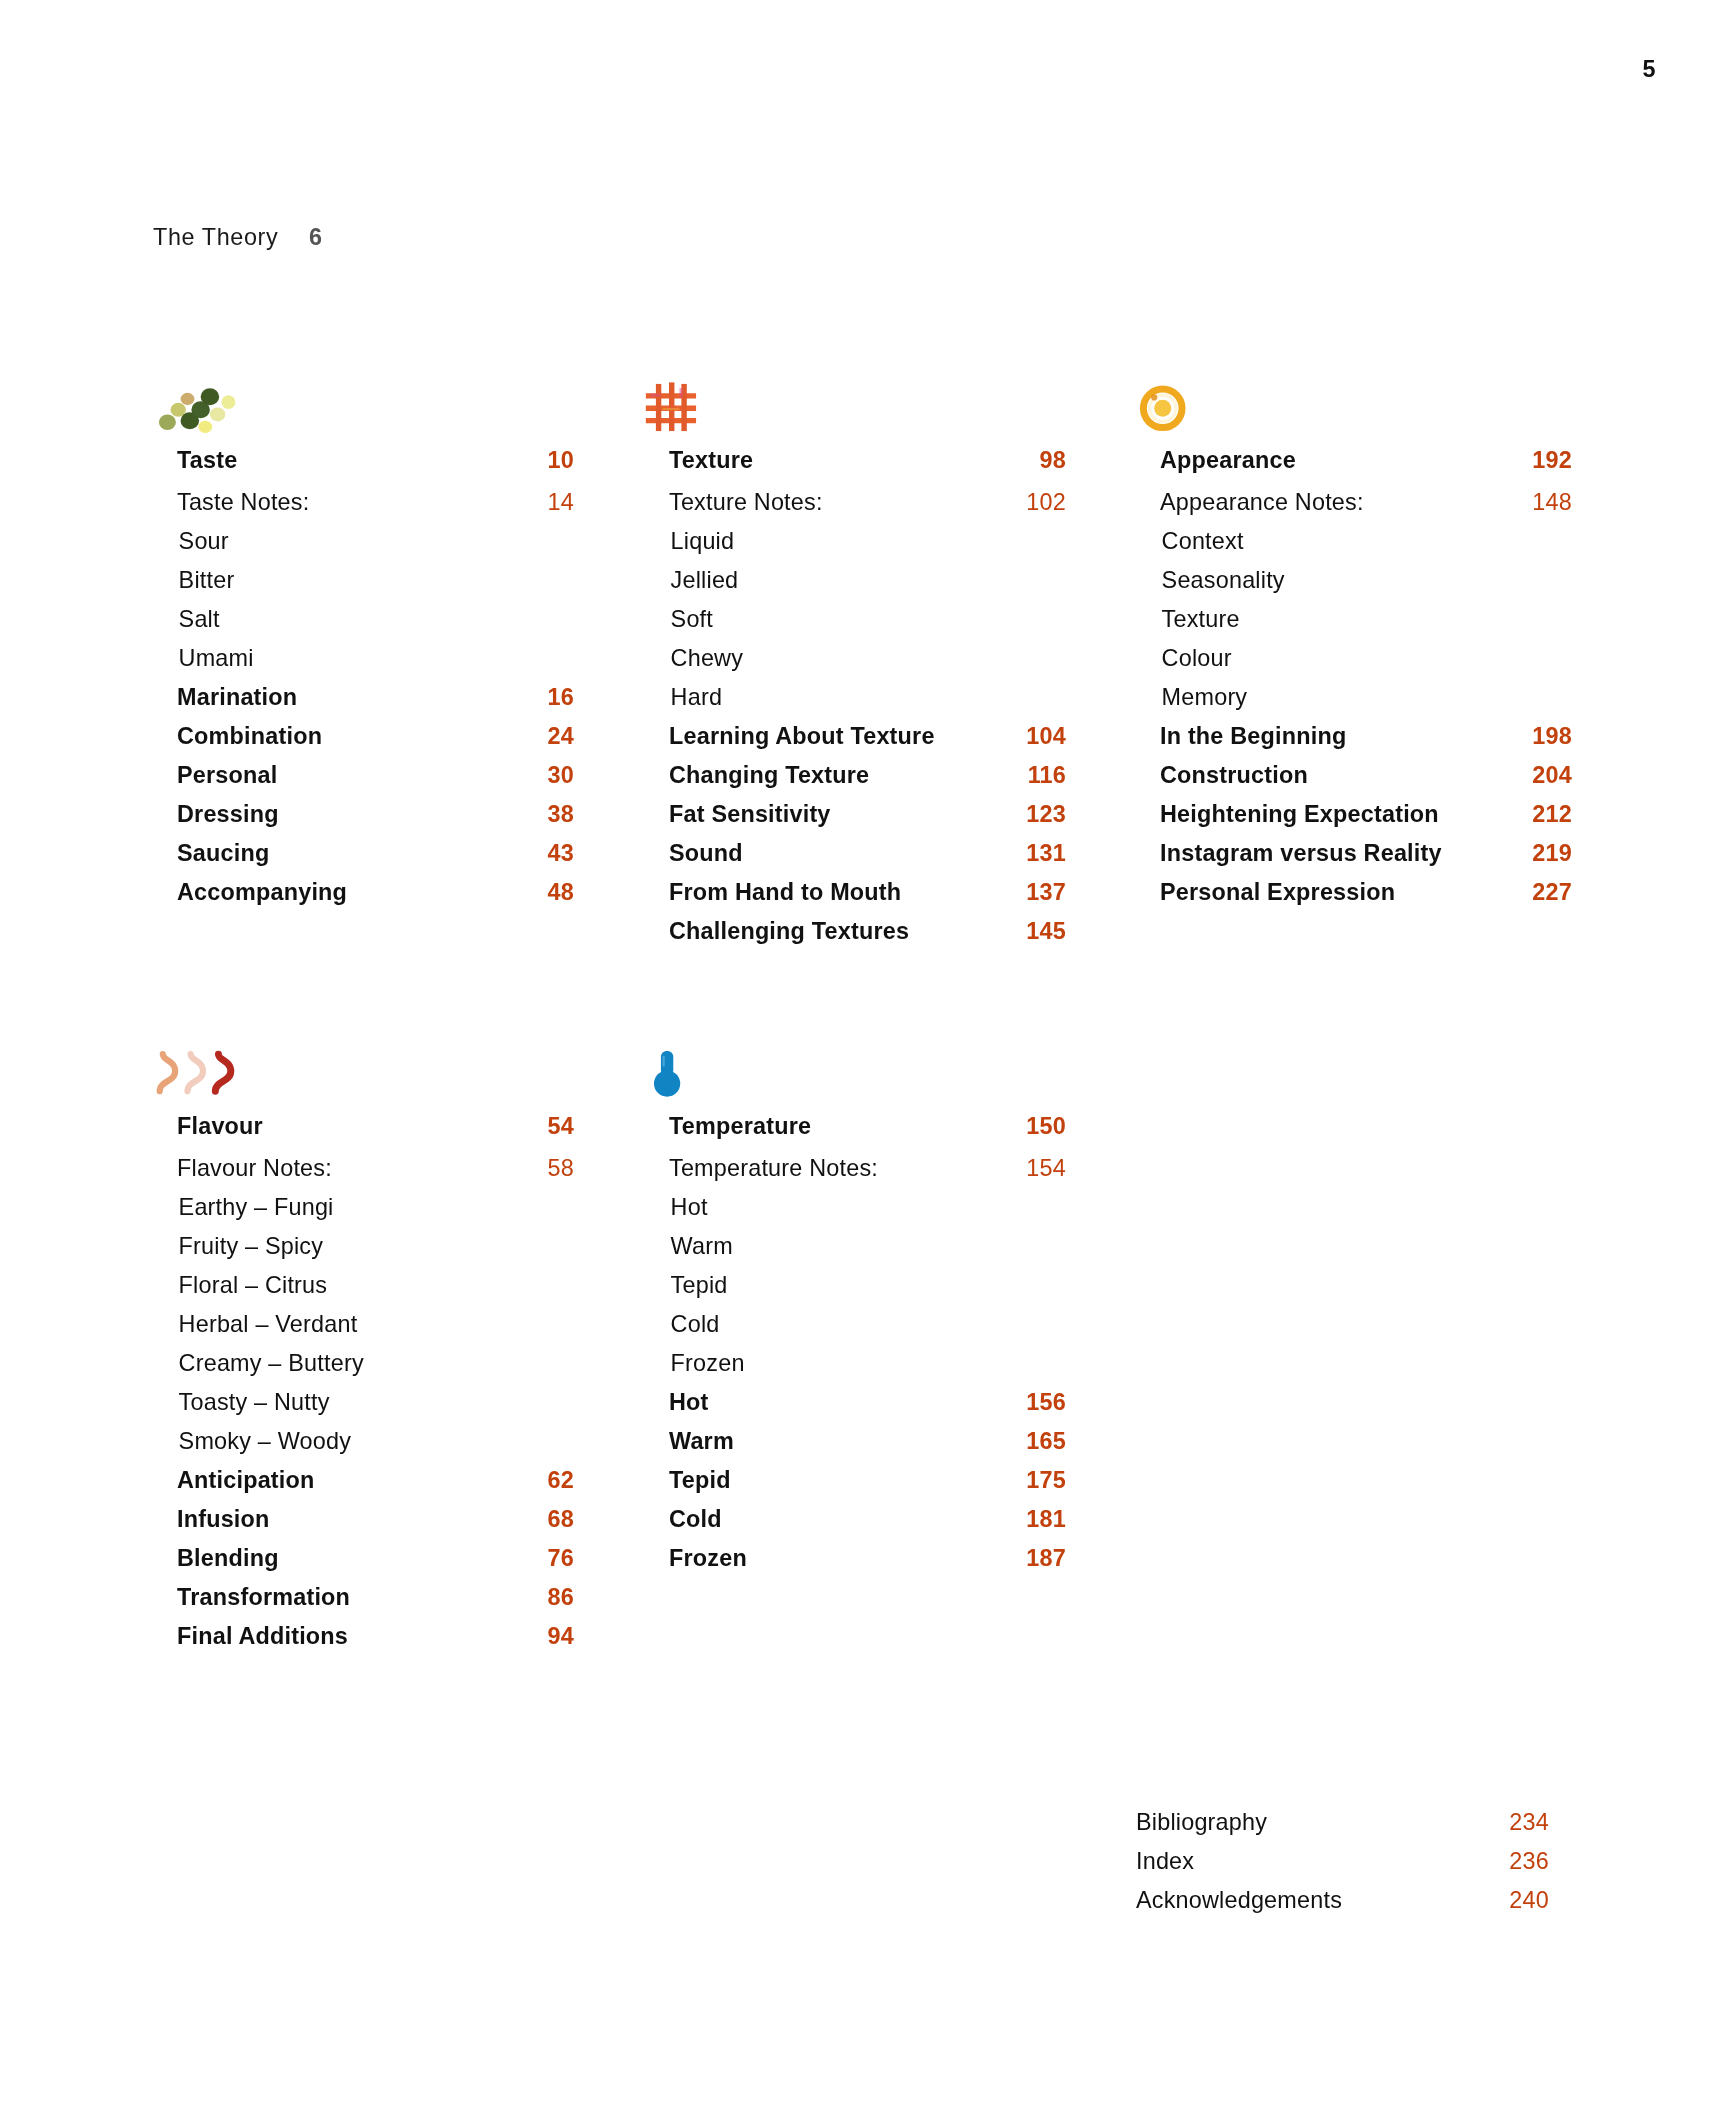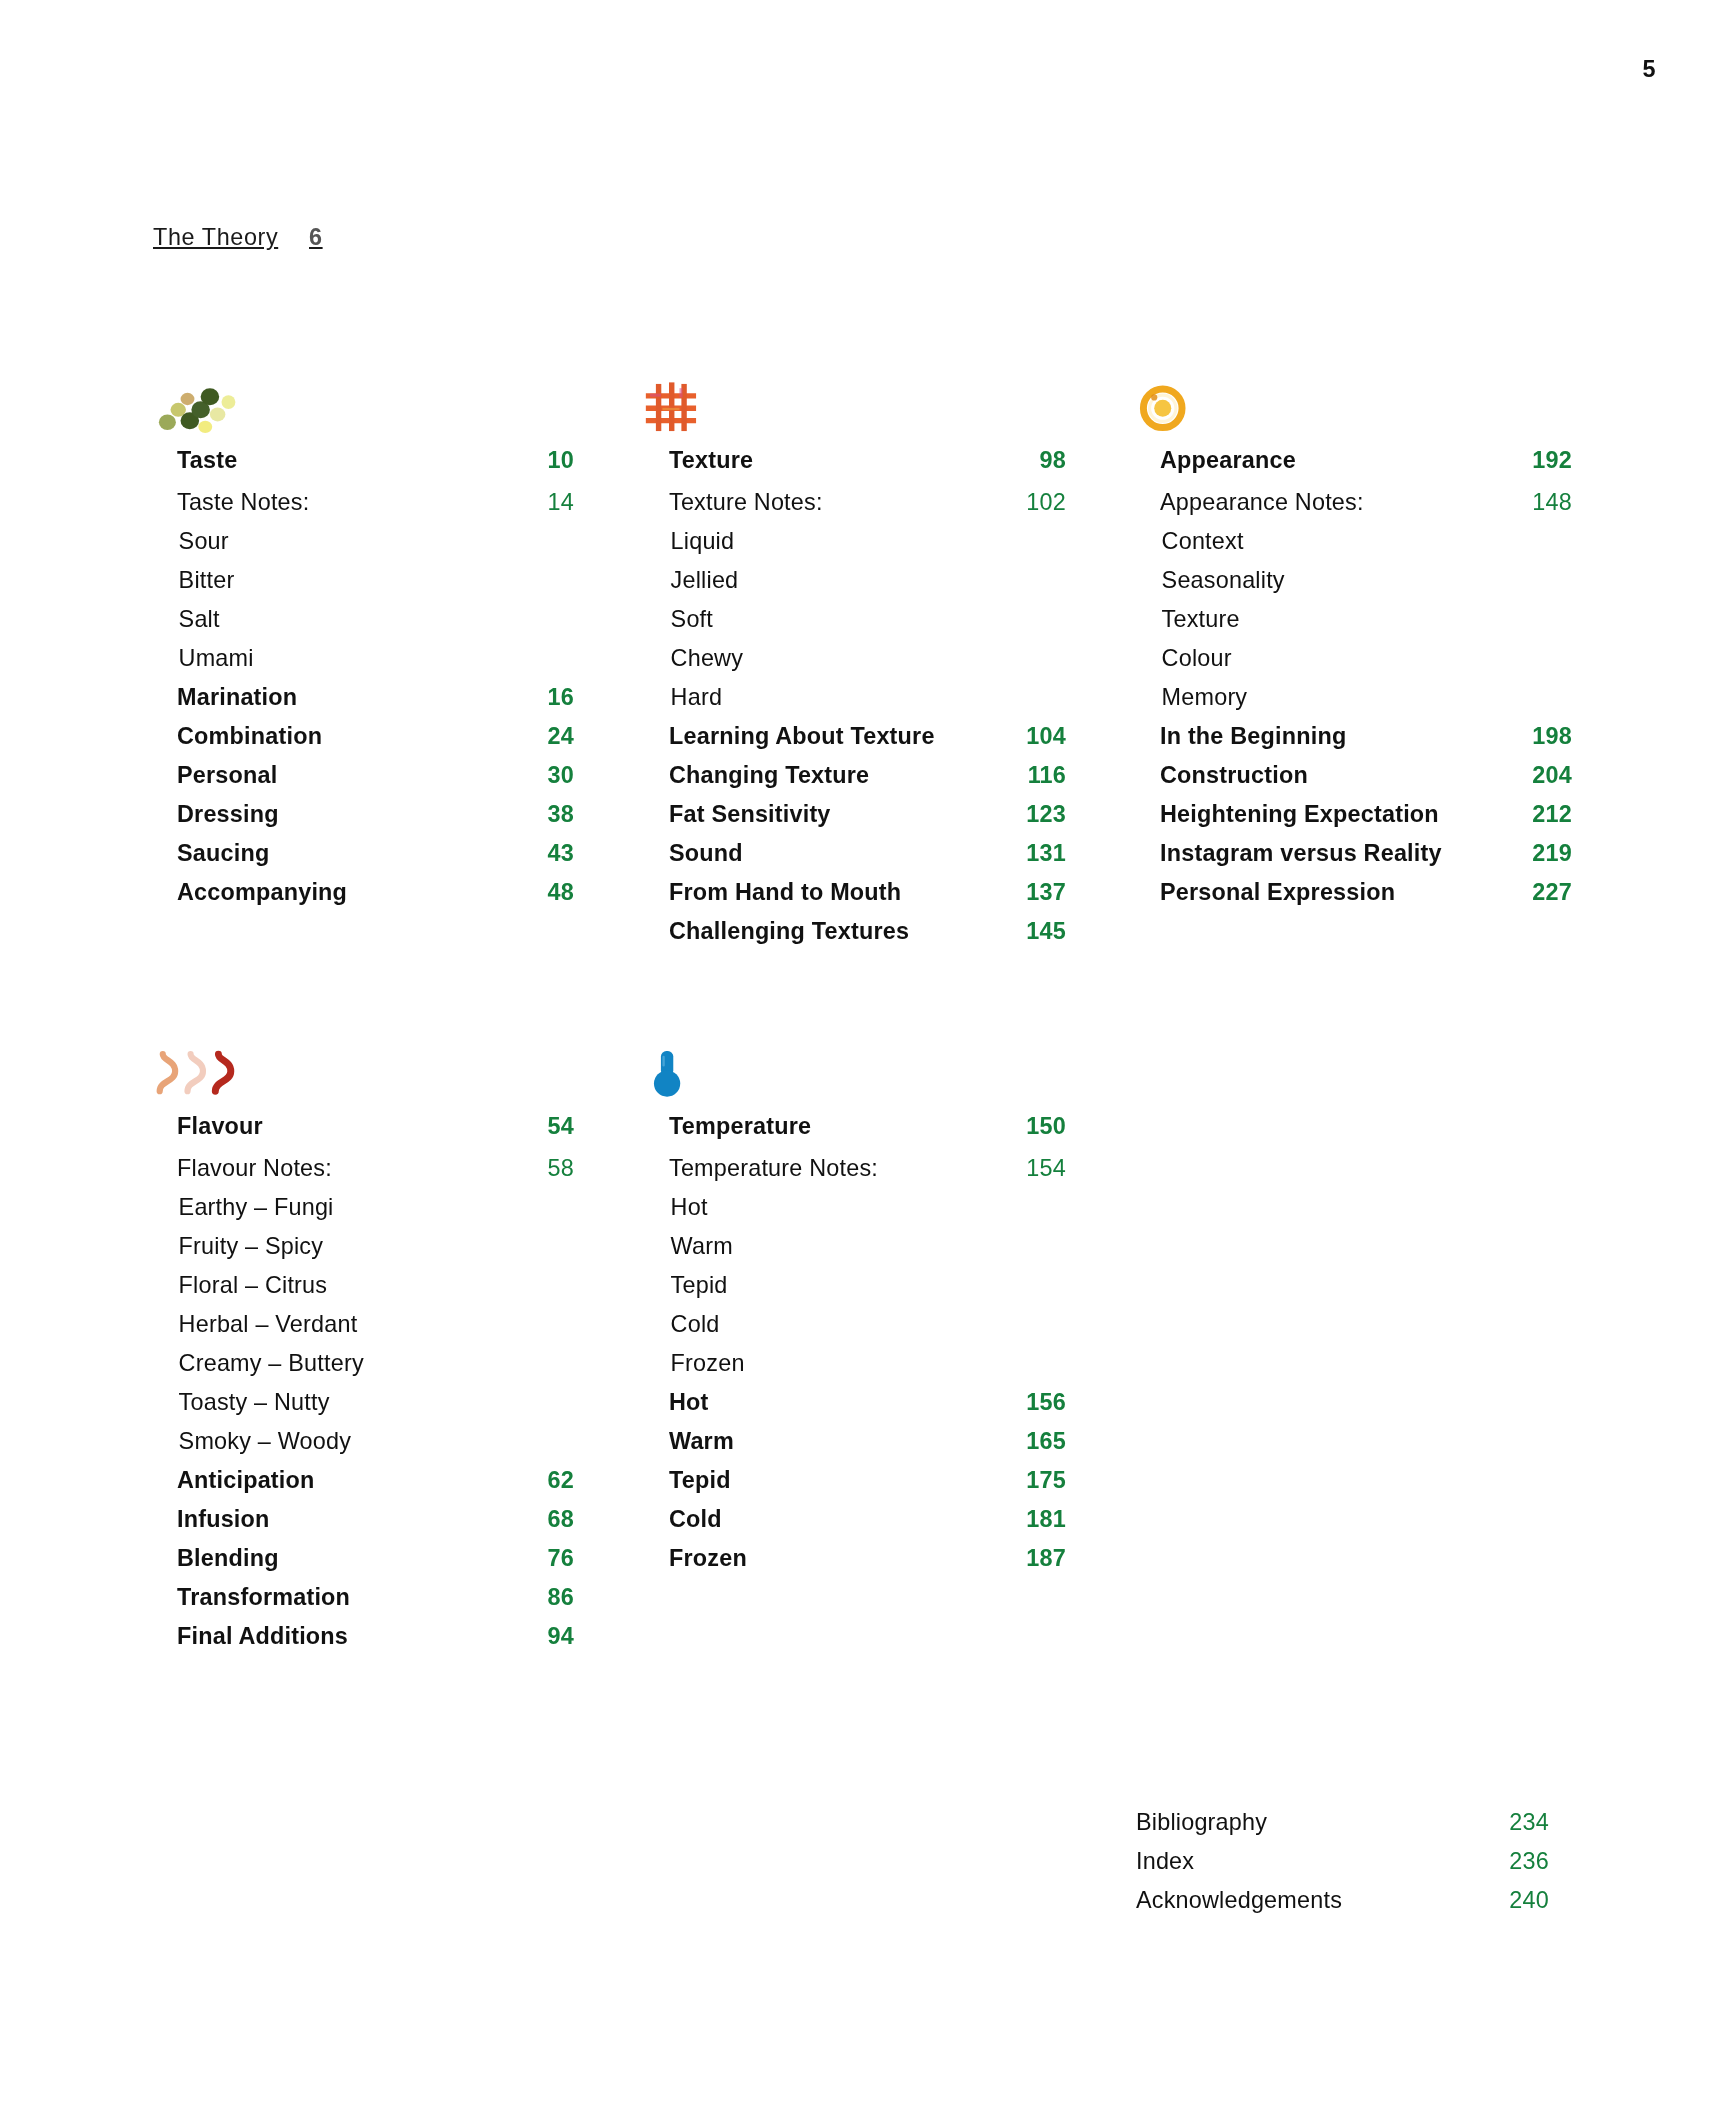--- a/index.html
+++ b/index.html
@@ -30,21 +30,20 @@
   
   #running-head {
     position: absolute;
     top: 224px;
     left: 153px;
     width: 327px;
     display: flex;
     font-size: 23.4px;
     letter-spacing: 0.6px;
     color: #1a1a1a;
-    text-decoration: underline;
   }
   #running-head .rh-label { width: 156px; }
   #running-head .rh-page {
     color: #555;
     font-weight: 600;
   }
 
   
   .section {
     position: absolute;
@@ -73,21 +72,21 @@
   .toc-row .t-label {
     font-size: 23.4px;
     letter-spacing: 0.2px;
     color: #111;
   }
   .toc-row .t-page {
     font-size: 23.4px;
     margin-left: auto;
     padding-left: 17px;
     text-align: right;
-    color: #15803d;
+    color: #c2410c;
     letter-spacing: 0.2px;
   }
   .toc-row.head .t-label,
   .toc-row.head .t-page { font-weight: 700; }
   .toc-row.bold .t-label,
   .toc-row.bold .t-page { font-weight: 700; }
   .toc-row.lead .t-label,
   .toc-row.lead .t-page { font-weight: 400; }
   .toc-row.sub .t-label { font-weight: 400; padding-left: 1.6px; }
 

